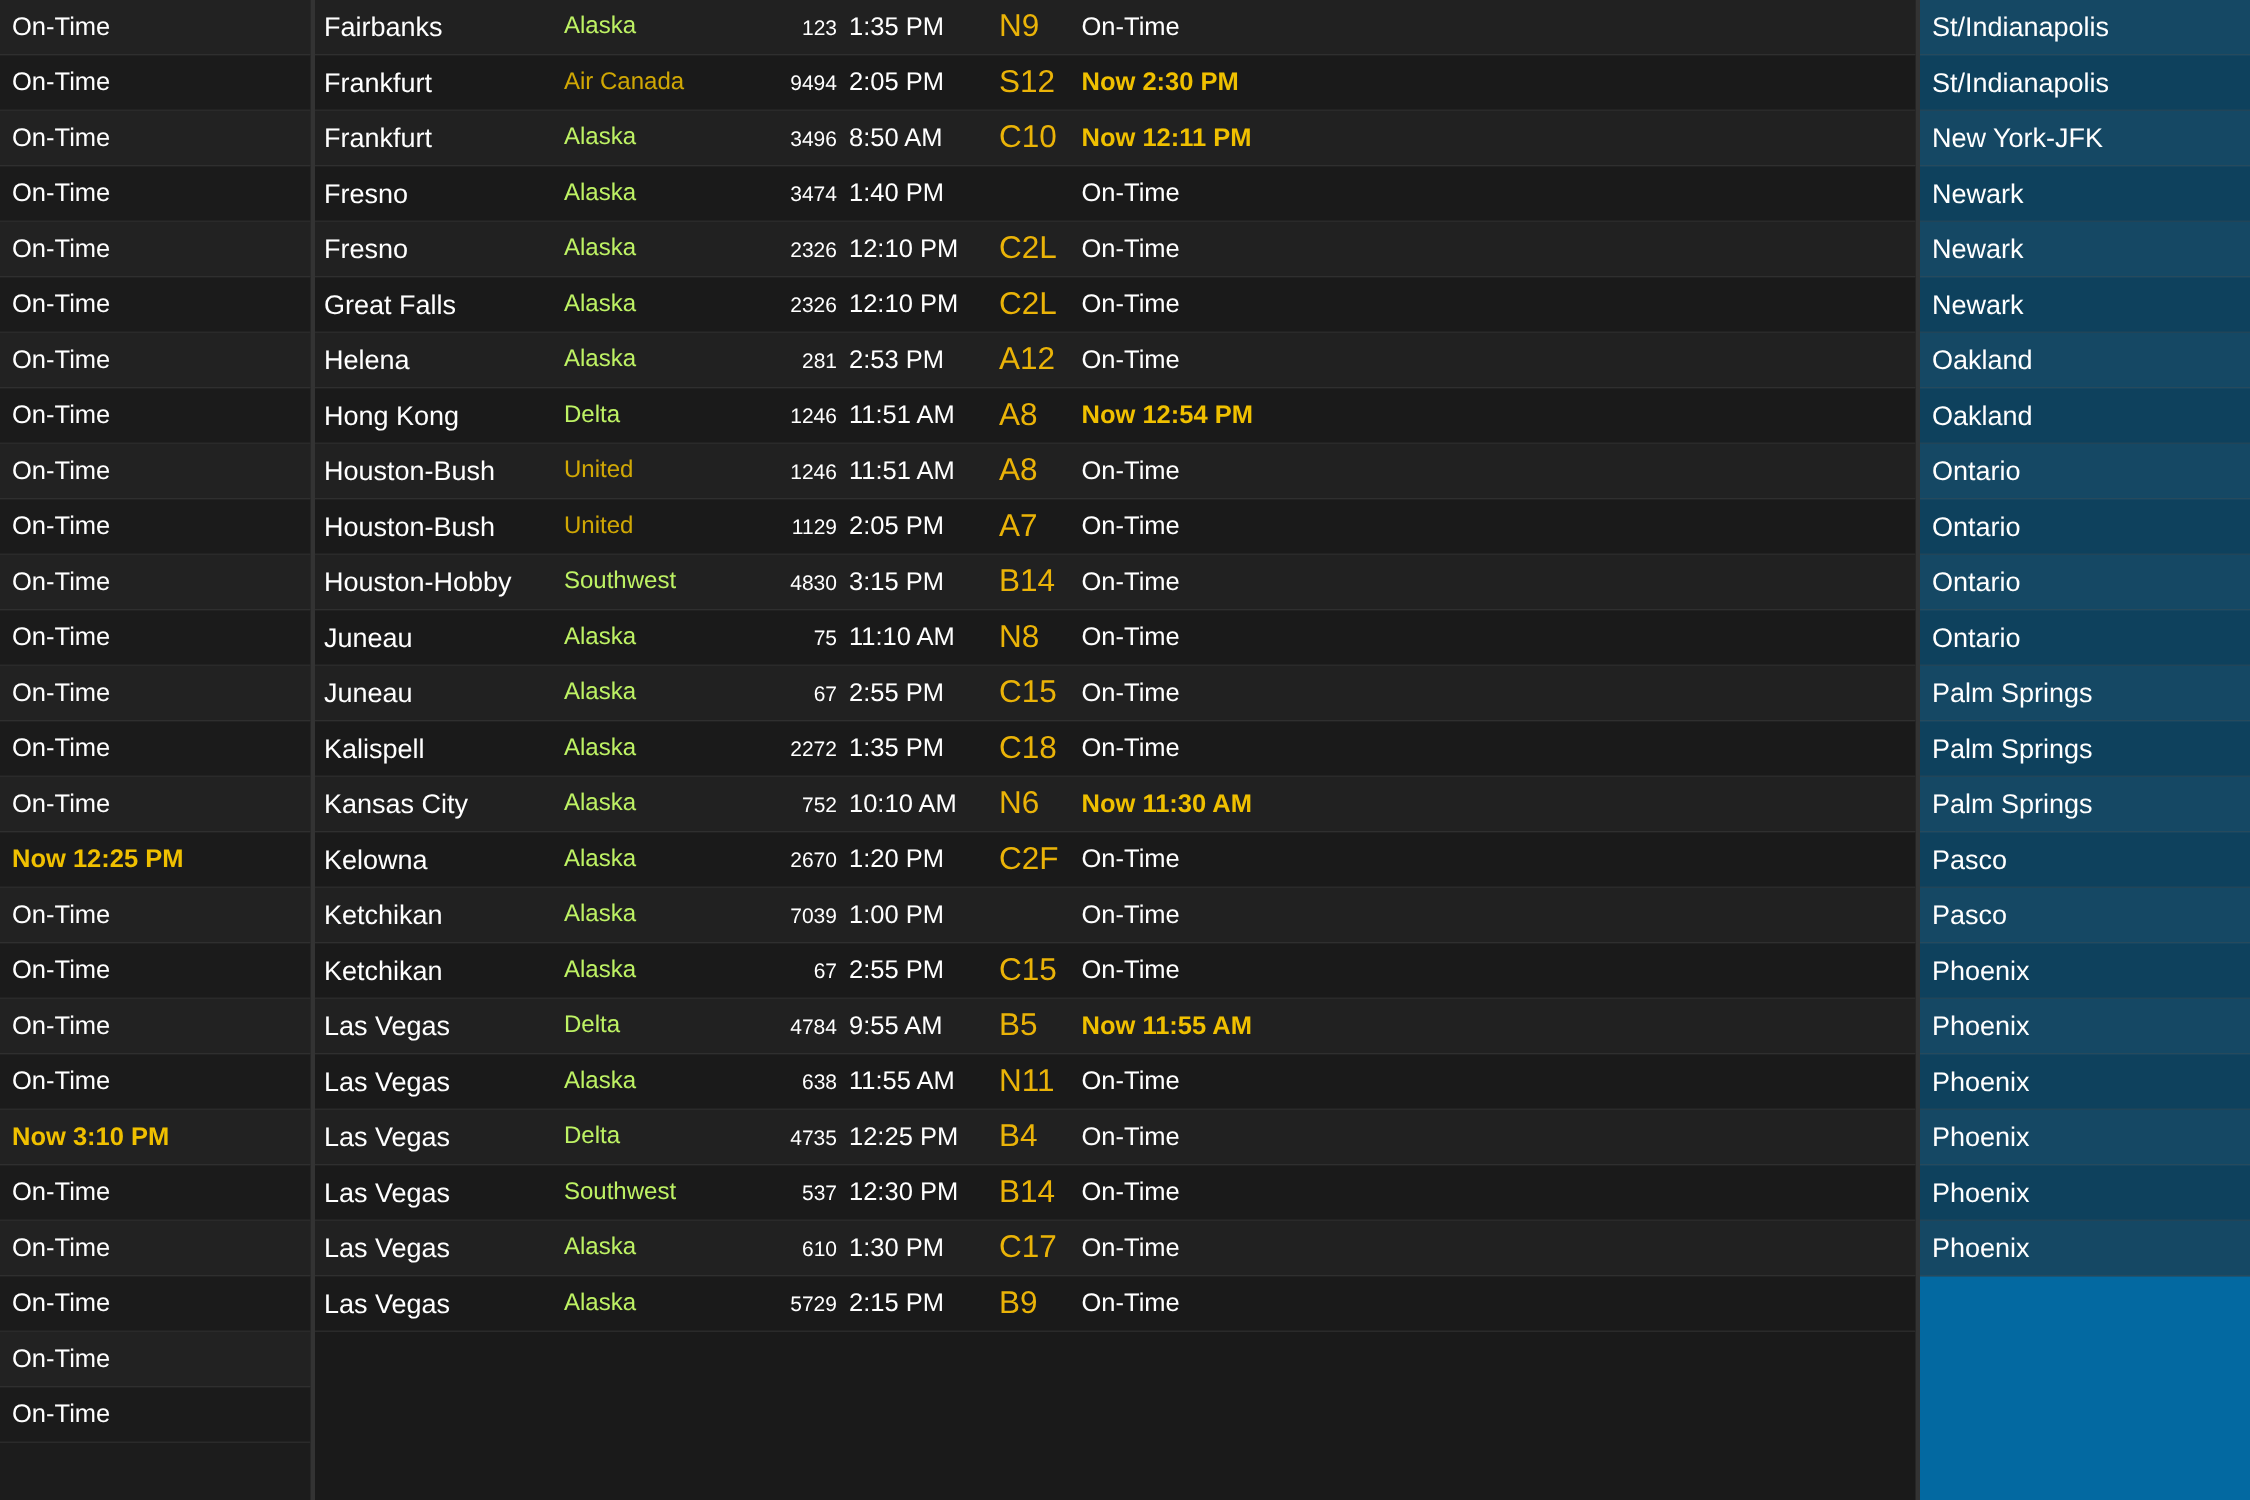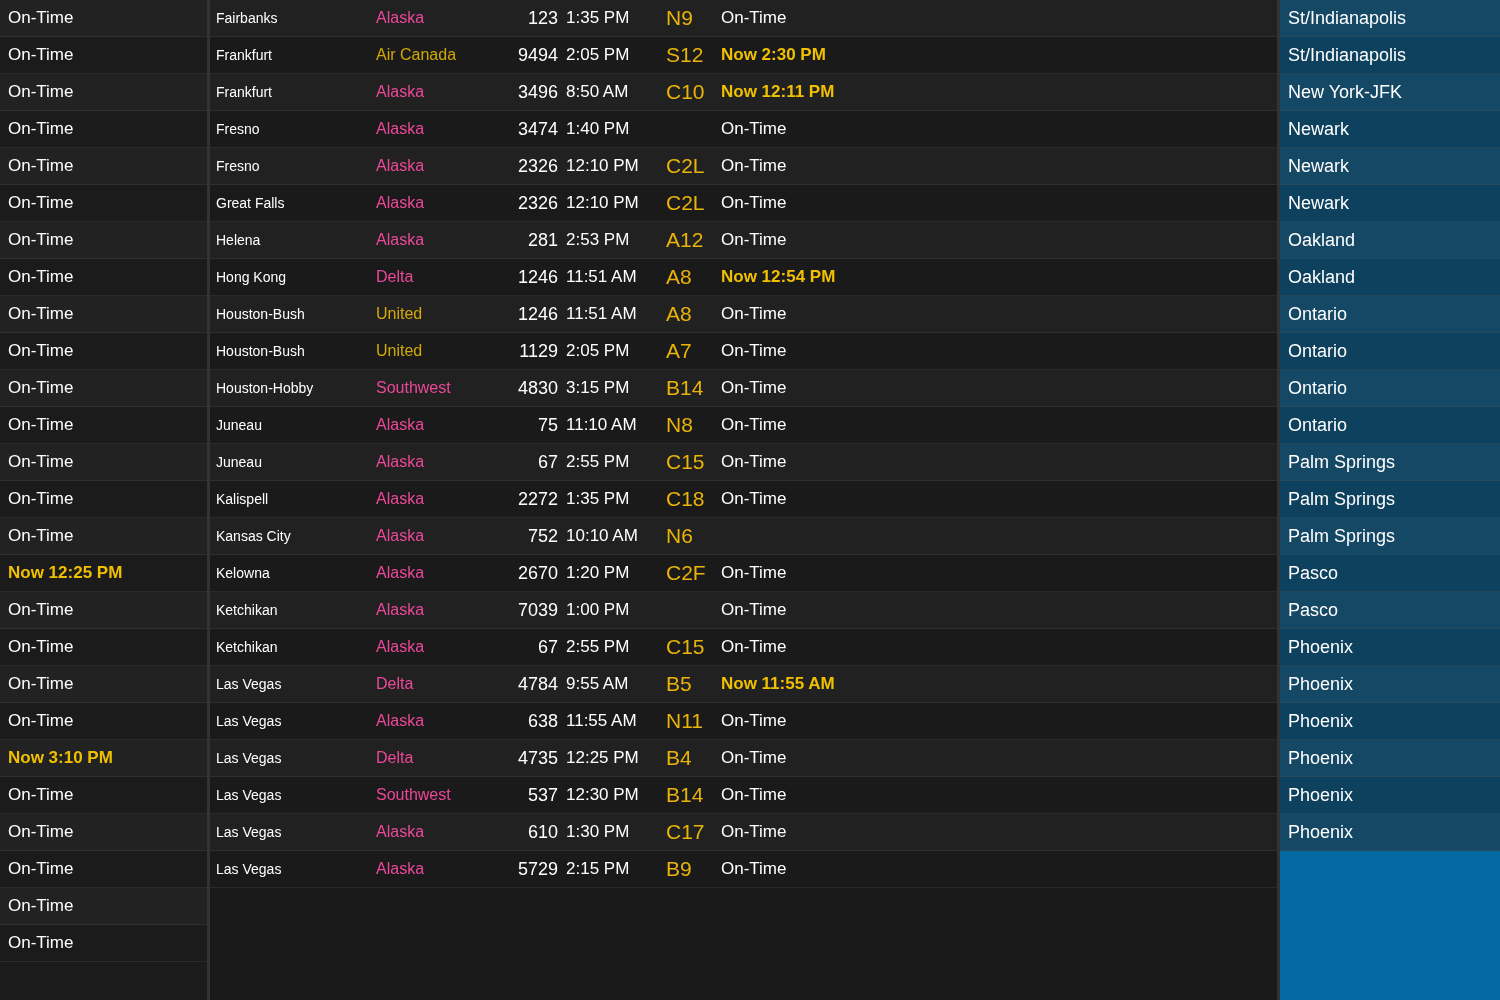--- a/index.html
+++ b/index.html
@@ -61,34 +61,34 @@
     .cell {
       color: white;
       font-size: 18px;
       font-weight: 500;
       white-space: nowrap;
       overflow: hidden;
     }
 
     .cell-destination {
       width: 160px;
-      font-size: 14px;
+      font-size: 18px;
       color: white;
     }
 
     .cell-airline {
       width: 130px;
       font-size: 16px;
-      color: #ec4899;
+      color: #bef264;
     }
 
     .cell-flight {
       width: 60px;
       text-align: right;
-      font-size: 18px;
+      font-size: 14px;
       color: white;
       padding-right: 8px;
     }
 
     .cell-time {
       width: 100px;
       font-size: 17px;
       color: white;
     }
 
@@ -354,20 +354,21 @@
       <span class="cell cell-time">1:35 PM</span>
       <span class="cell cell-gate">C18</span>
       <span class="cell cell-status status-ontime">On-Time</span>
     </div>
     <div class="flight-row">
       <span class="cell cell-destination">Kansas City</span>
       <span class="cell cell-airline">Alaska</span>
       <span class="cell cell-flight">752</span>
       <span class="cell cell-time">10:10 AM</span>
       <span class="cell cell-gate">N6</span>
+      <span class="cell cell-status status-now">Now 11:30 AM</span>
     </div>
     <div class="flight-row">
       <span class="cell cell-destination">Kelowna</span>
       <span class="cell cell-airline">Alaska</span>
       <span class="cell cell-flight">2670</span>
       <span class="cell cell-time">1:20 PM</span>
       <span class="cell cell-gate">C2F</span>
       <span class="cell cell-status status-ontime">On-Time</span>
     </div>
     <div class="flight-row">

